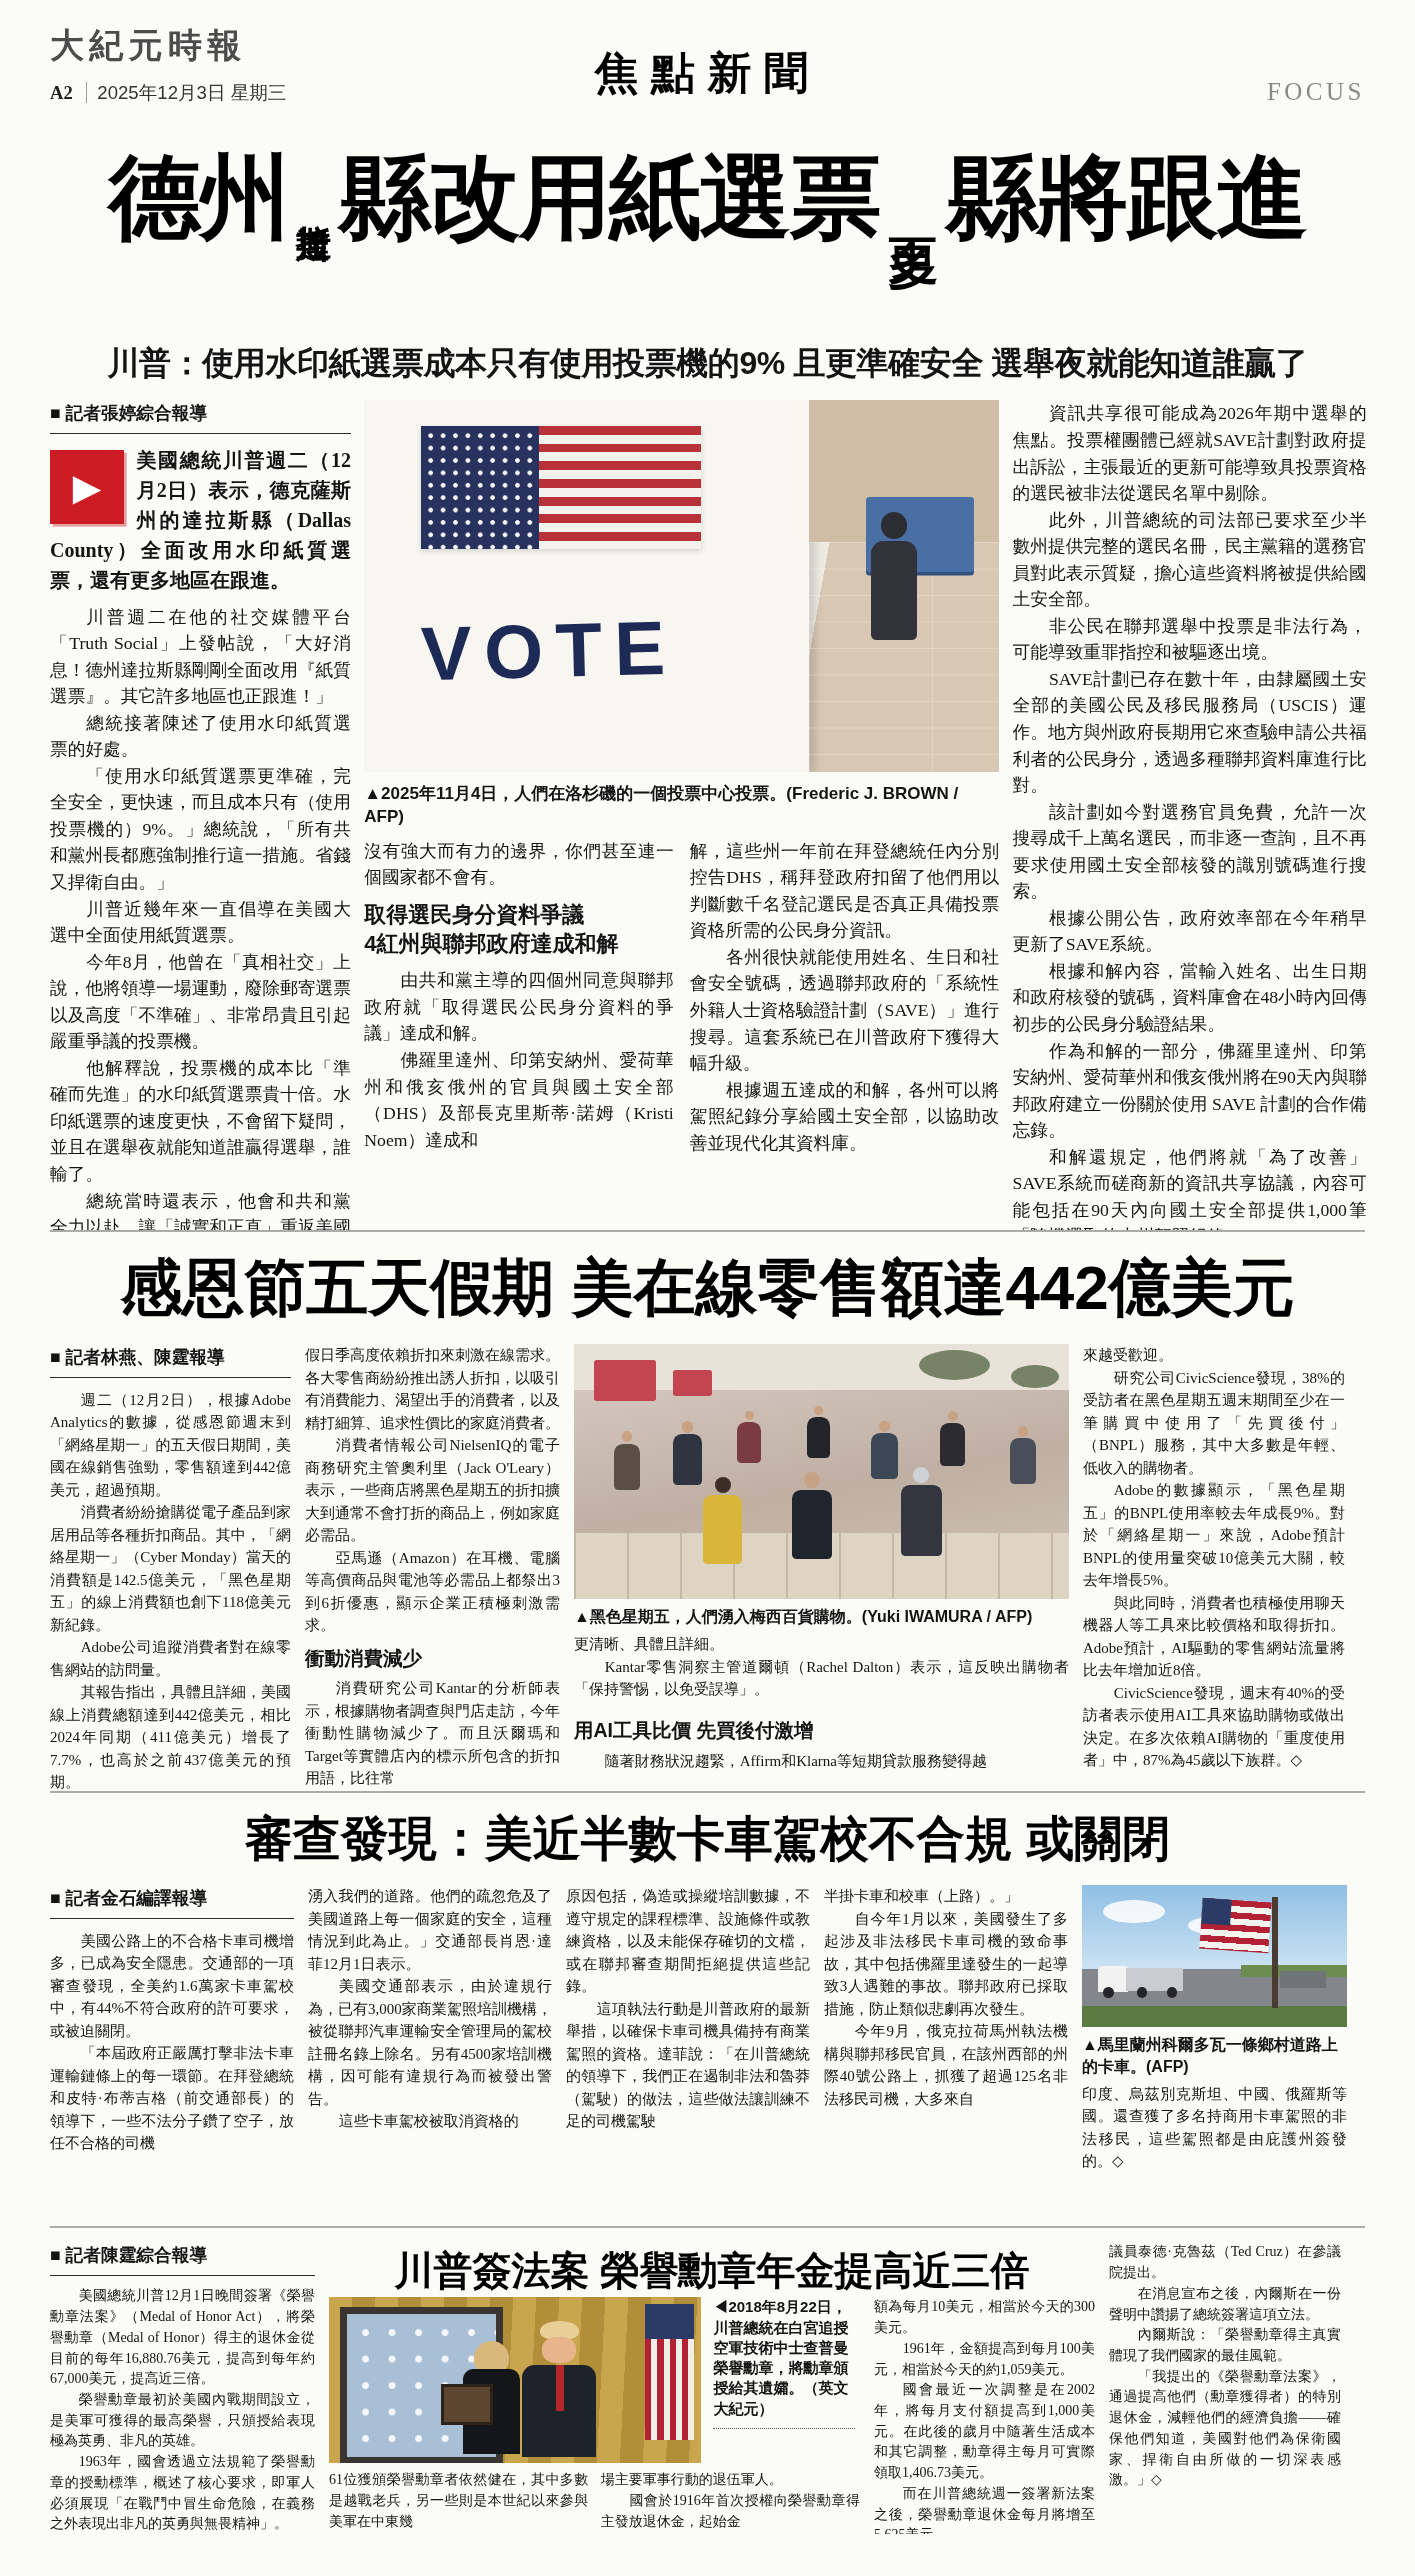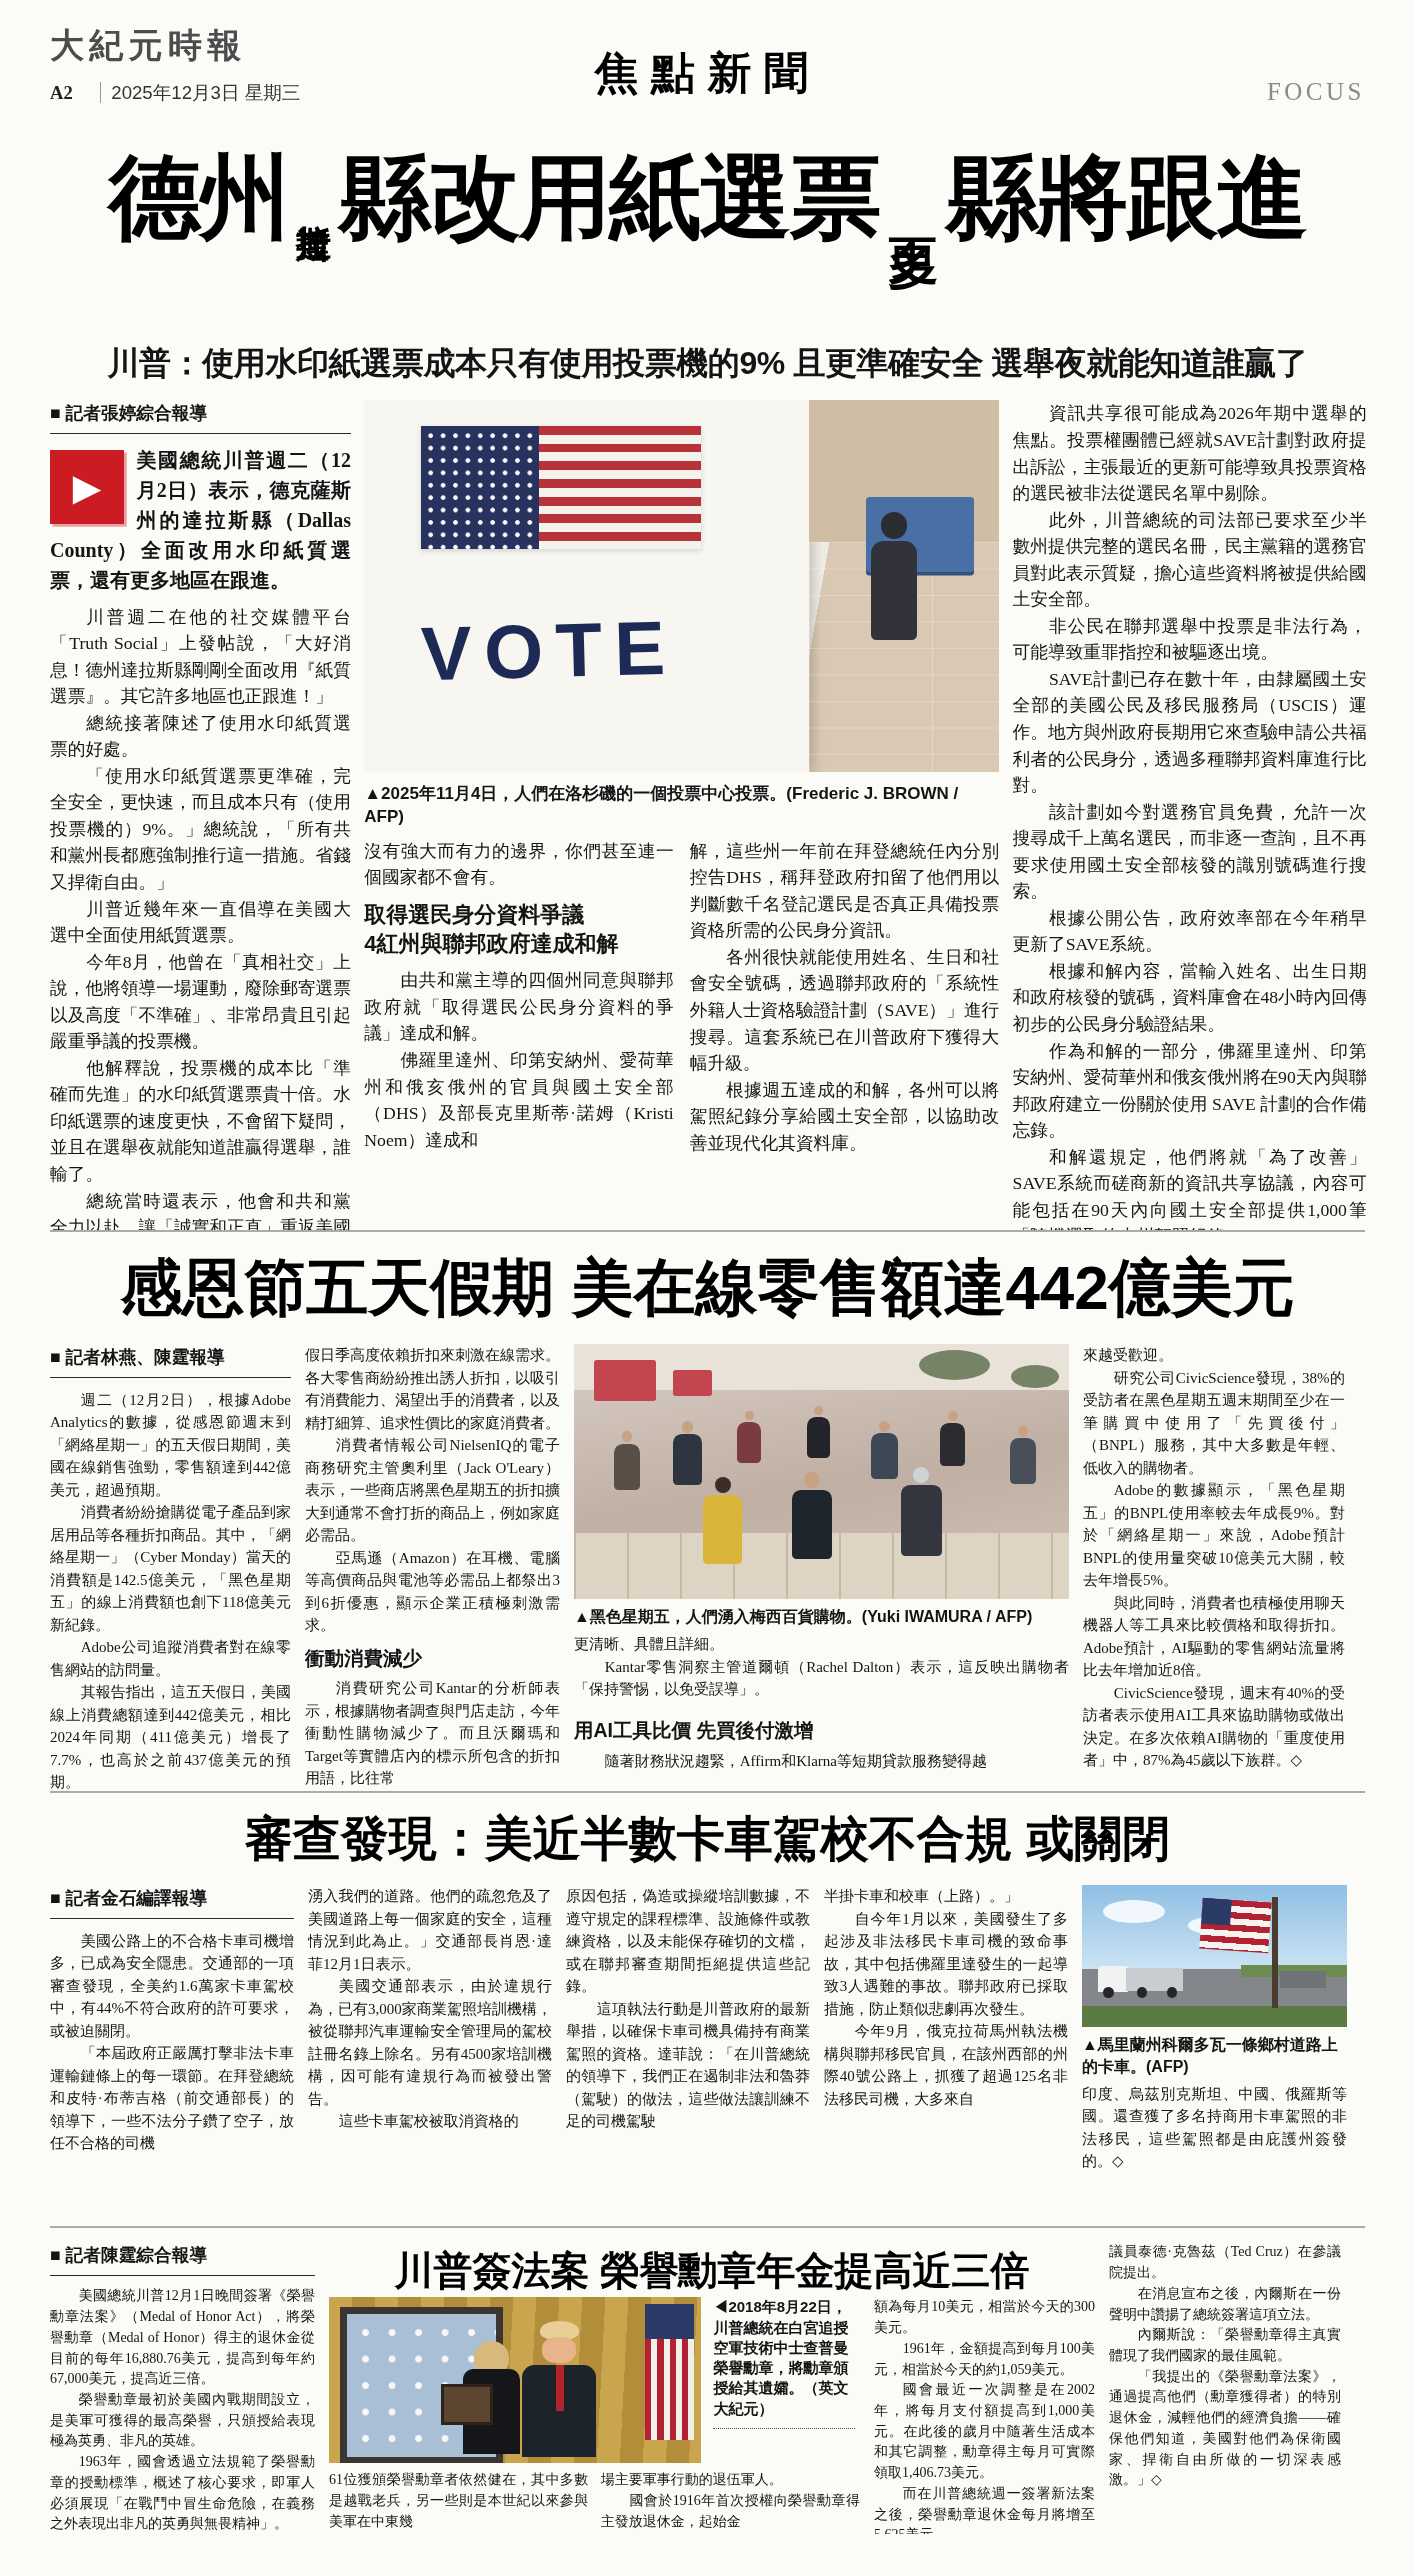--- a/index.html
+++ b/index.html
@@ -5,21 +5,21 @@
   html,body{margin:0;padding:0;background:#fbfbf8;}
   body{width:1415px;height:2576px;overflow:hidden;color:#141414;
        font-family:"Liberation Serif","DejaVu Serif",serif;}
   .page{padding:21px 50px 0;box-sizing:border-box;}
 
   
   header{display:flex;align-items:flex-end;justify-content:space-between;height:85px;position:relative;}
   .logo{font-family:"Liberation Serif",serif;font-weight:700;font-size:34px;color:#4c4c4c;letter-spacing:5.3px;}
   .pageinfo{margin-top:10.6px;font-family:"Liberation Sans","DejaVu Sans",sans-serif;font-size:18.6px;color:#222;}
   .pageinfo .pg{font-weight:700;font-family:"Liberation Serif",serif;}
-  .pageinfo .dt{border-left:1.3px solid #999;margin-left:27px;padding-left:10.6px;color:#333;}
+  .pageinfo .dt{border-left:1.3px solid #999;margin-left:13px;padding-left:10.6px;color:#333;}
   .mh-center{position:absolute;left:50%;transform:translateX(-50%);bottom:3.5px;
              font-family:"Liberation Sans",sans-serif;font-weight:900;font-size:44px;letter-spacing:12.4px;color:#000;}
   .mh-right{font-family:"Liberation Serif",serif;font-size:25px;color:#8a8a8a;letter-spacing:3.5px;}
   .mh-rule{display:flex;align-items:center;gap:12.4px;margin-top:10.6px;}
   .mh-rule .rl{flex:1;height:4.4px;background:#c4c4c4;}
   .mh-rule .site{font-size:17px;color:#6e6e6e;letter-spacing:0.9px;}
 
   
   .article{border-bottom:2.7px solid #ababab;margin-bottom:14px;}
   .article:last-child{border-bottom:none;}
@@ -249,21 +249,21 @@
 
   <section class="article">
     <h1 class="sec-headline a2-headline">感恩節五天假期 美在線零售額達442億美元</h1>
     <div class="a2-body">
       <div class="col">
         <div class="byline">■ 記者林燕、陳霆報導</div>
         <div class="paras">
             <p>週二（12月2日），根據Adobe Analytics的數據，從感恩節週末到「網絡星期一」的五天假日期間，美國在線銷售強勁，零售額達到442億美元，超過預期。</p>
             <p>消費者紛紛搶購從電子產品到家居用品等各種折扣商品。其中，「網絡星期一」（Cyber Monday）當天的消費額是142.5億美元，「黑色星期五」的線上消費額也創下118億美元新紀錄。</p>
             <p>Adobe公司追蹤消費者對在線零售網站的訪問量。</p>
-            <p>其報告指出，這五天假日，美國線上消費總額達到442億美元，相比2024年同期（411億美元）增長了7.7%，也高於之前437億美元的預期。</p>
+            <p>其報告指出，具體且詳細，美國線上消費總額達到442億美元，相比2024年同期（411億美元）增長了7.7%，也高於之前437億美元的預期。</p>
           </div>
       </div>
       <div class="col">
         <div class="paras cont">
             <p>假日季高度依賴折扣來刺激在線需求。各大零售商紛紛推出誘人折扣，以吸引有消費能力、渴望出手的消費者，以及精打細算、追求性價比的家庭消費者。</p>
             <p>消費者情報公司NielsenIQ的電子商務研究主管奧利里（Jack O'Leary）表示，一些商店將黑色星期五的折扣擴大到通常不會打折的商品上，例如家庭必需品。</p>
             <p>亞馬遜（Amazon）在耳機、電腦等高價商品與電池等必需品上都祭出3到6折優惠，顯示企業正積極刺激需求。</p>
           </div>
         <h3 class="subhd">衝動消費減少</h3>
         <div class="paras">

